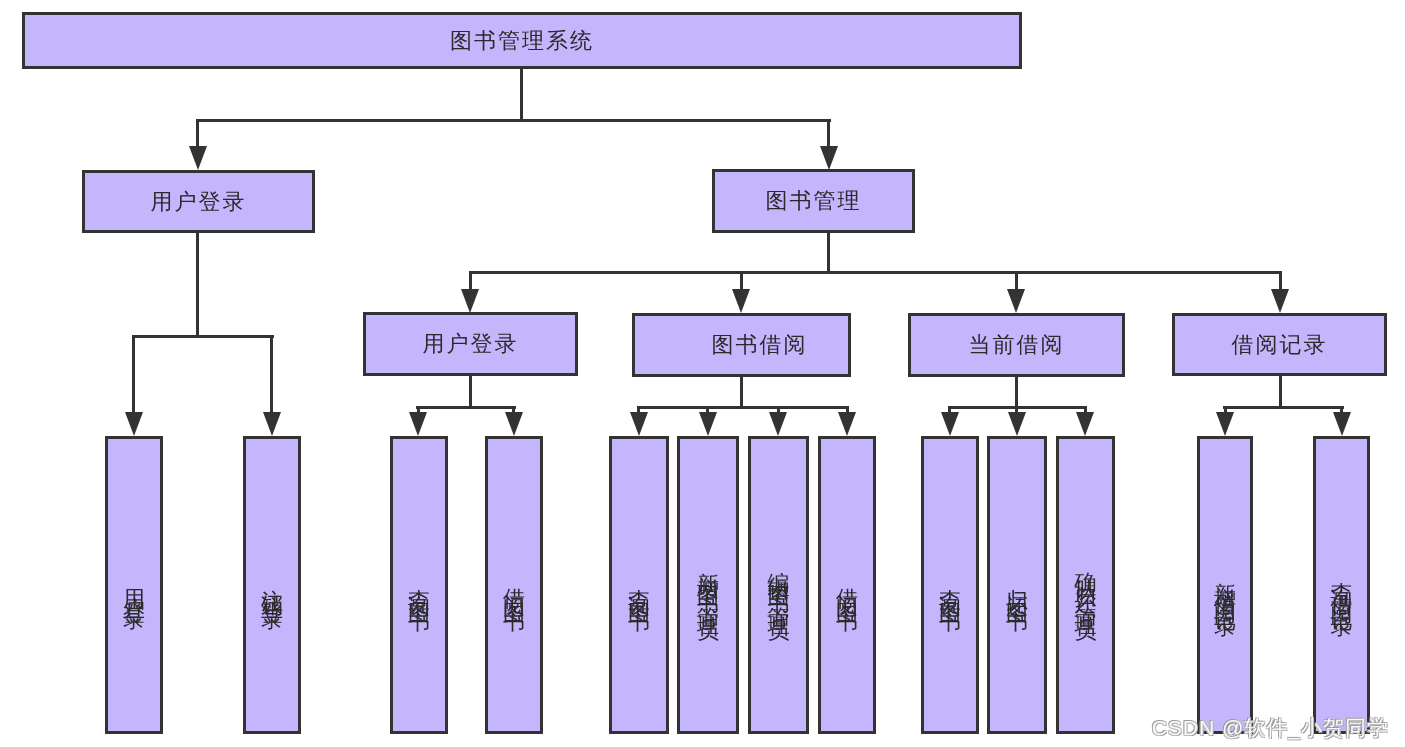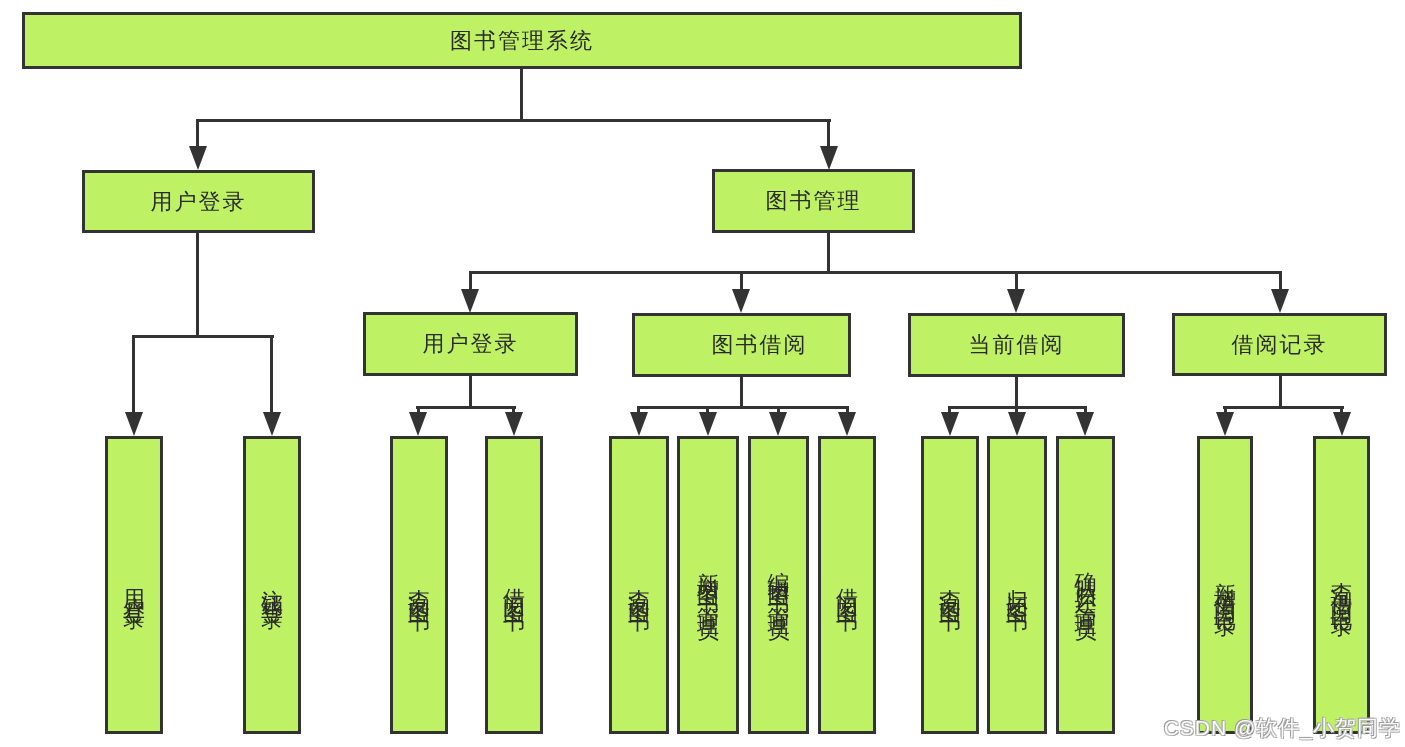--- a/index.html
+++ b/index.html
@@ -1,38 +1,38 @@
 <!DOCTYPE html>
 <html><head>
 <meta charset="utf-8">
 <style>
   html,body{margin:0;padding:0;background:#ffffff;}
   .canvas{
     position:relative;width:1405px;height:747px;background:#ffffff;
     font-family:"Liberation Sans",sans-serif;overflow:hidden;
   }
   .box{
-    position:absolute;box-sizing:border-box;border:3px solid #333333;background:#bef264;
+    position:absolute;box-sizing:border-box;border:3px solid #333333;background:#c4b5fd;
     display:flex;align-items:center;justify-content:center;
     color:#2a2a2a;font-size:22px;letter-spacing:2px;
   }
   .leaf{padding:0;}
   .leaf span{
     writing-mode:vertical-rl;text-orientation:mixed;
     font-size:22px;letter-spacing:7px;color:#2a2a2a;line-height:1;
     white-space:nowrap;
   }
   .l{position:absolute;background:#333333;}
   .arrow{
     position:absolute;width:0;height:0;
     border-style:solid;border-color:transparent;
     border-width:24px 9px 0 9px;border-top-color:#333333;
   }
   .watermark{
-    position:absolute;top:714px;right:4px;
+    position:absolute;top:714px;right:16px;
     font-size:21px;letter-spacing:1px;color:#fbfbfb;z-index:5;
     text-shadow:-1px -1px 0 #9a9a9a,1px -1px 0 #bdbdbd,-1px 1px 0 #bdbdbd,1px 1px 0 #9a9a9a;
     font-family:"Liberation Sans",sans-serif;white-space:nowrap;margin-left:9px;
   }
 </style>
 </head>
 <body>
 
 <div class="canvas">
 

